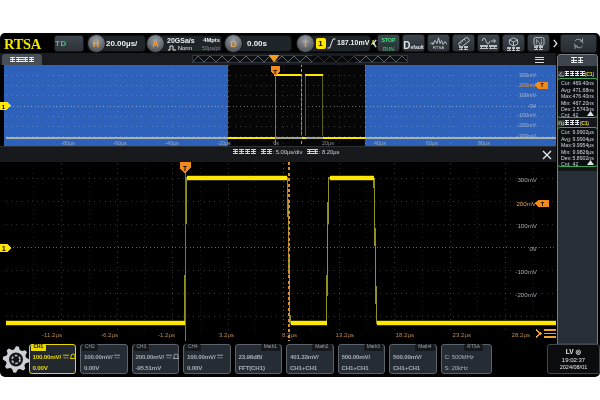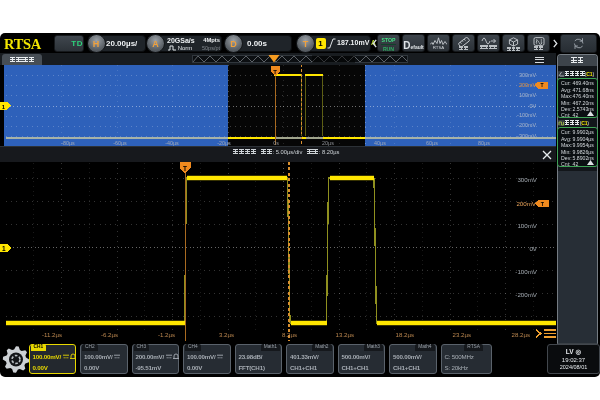--- a/index.html
+++ b/index.html
@@ -22,21 +22,21 @@
 .l1{position:absolute;left:3px;top:8px;font-size:6.2px;font-weight:bold;color:#a7adb4;white-space:nowrap;letter-spacing:-.2px}
 .l2{position:absolute;left:3px;top:18.5px;font-size:6.2px;font-weight:bold;color:#a7adb4;white-space:nowrap;letter-spacing:-.2px}
 .rrow{position:absolute;left:3px;font-size:5.2px;color:#d4d9dd;white-space:nowrap}
 .rrow b{font-weight:normal;position:absolute;left:11.5px}
 </style></head>
 <body>
 
 <div class="ab" style="left:0;top:33px;width:600px;height:344px;background:#000;border-radius:5px"></div>
 
 <div class="ab" style="left:4px;top:36px;width:50px;height:15px;color:#f2e400;font-family:'Liberation Serif',serif;font-weight:bold;font-size:14.5px;letter-spacing:-.3px">RTSA</div>
-<div class="ab" style="left:54px;top:35px;width:30px;height:16.5px;background:linear-gradient(#40474e,#2c3238);border:1px solid #16191c;border-radius:3px;color:#2ed27b;font-weight:bold;font-size:8px;line-height:15px;text-align:right;letter-spacing:.5px">TD</div>
+<div class="ab" style="left:54px;top:35px;width:30px;height:16.5px;background:linear-gradient(#40474e,#2c3238);border:1px solid #16191c;border-radius:3px;color:#2ed27b;font-weight:bold;font-size:8px;line-height:15px;text-align:left;letter-spacing:.5px">TD</div>
 <div class="pill" style="left:88px;width:58px"></div>
 <div class="ab" style="left:106px;top:35px;width:42px;color:#eef1f3;font-weight:bold;font-size:8px;line-height:17px;text-align:left">20.00µs/</div>
 <div class="circ" style="left:86.5px">H</div>
 <div class="pill" style="left:148px;width:74px"></div>
 <div class="ab" style="left:167px;top:36.5px;color:#eef1f3;font-weight:bold;font-size:7px">20GSa/s</div>
 <div class="ab" style="left:168px;top:44.5px;color:#dfe3e6;font-size:6px"><svg width="8" height="6" style="vertical-align:-1px">
       <path d="M0 5h2V1h3v4h3" stroke="#dfe3e6" fill="none" stroke-width="1"></path>
     </svg> Norm</div>
 <div class="ab" style="left:196px;top:37px;width:24px;text-align:right;color:#eef1f3;font-weight:bold;font-size:5.8px">4Mpts</div>
 <div class="ab" style="left:196px;top:45px;width:24px;text-align:right;color:#82888e;font-size:5.5px">50ps/pt</div>

